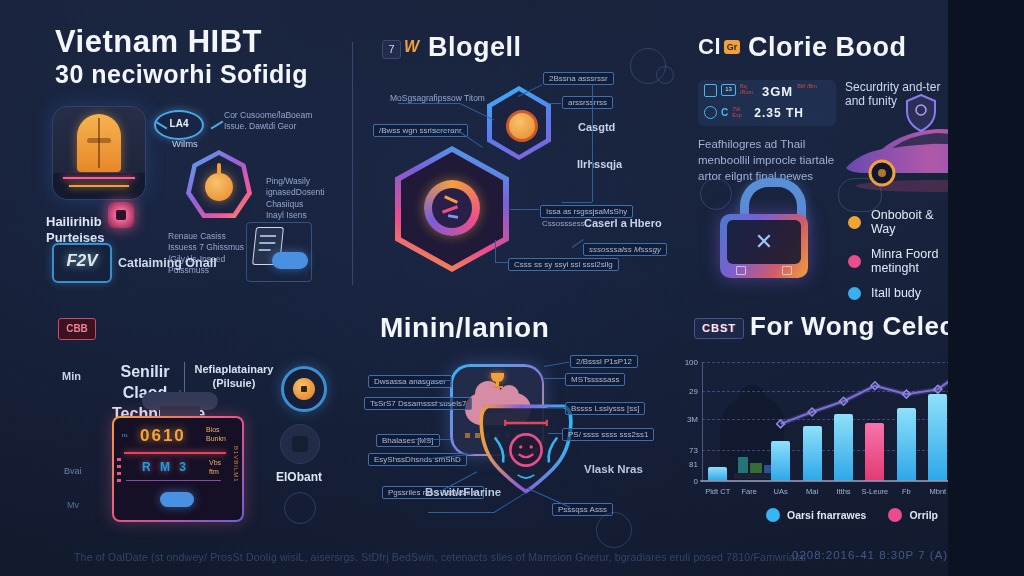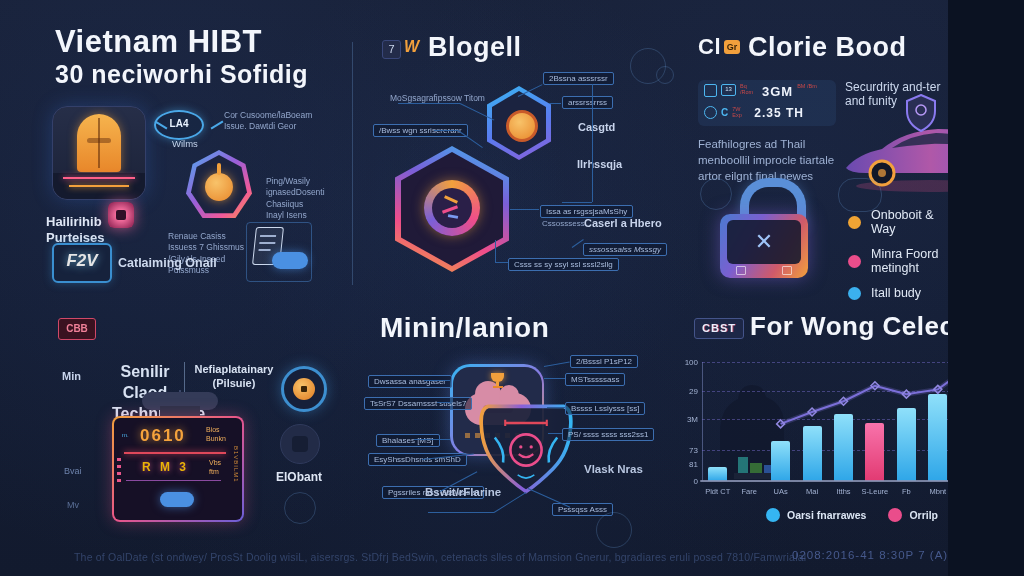--- a/index.html
+++ b/index.html
@@ -265,21 +265,21 @@
   <div class="abs" style="left:112px;top:416px;width:132px;height:106px;border-radius:8px;padding:2px;box-sizing:border-box;
        background:linear-gradient(140deg,#f2a03c,#e8558a 50%,#6a5fd8);box-shadow:0 0 16px rgba(232,85,138,.35);">
     <div class="abs" style="left:2px;top:2px;width:128px;height:102px;background:#161026;border-radius:6px;overflow:hidden;">
       <div class="abs" style="left:8px;top:14px;font-size:6px;color:#4db6f0;">m.</div>
       <div class="abs" style="left:26px;top:8px;font-size:17px;font-weight:800;letter-spacing:2px;color:#f5a33c;text-shadow:0 0 8px rgba(245,163,60,.8);">0610</div>
       <div class="abs" style="left:92px;top:7px;font-size:7px;color:#f2b05c;line-height:1.3;">
         <div>Bios</div>
         <div>Bunkn</div>
       </div>
       <div class="abs" style="left:10px;top:34px;width:102px;height:2px;background:#e0485a;box-shadow:0 0 6px #e0485a;"></div>
-      <div class="abs" style="left:28px;top:42px;font-size:12px;font-weight:700;letter-spacing:3px;color:#eab308;text-shadow:0 0 6px rgba(239,95,143,.8);">R M 3</div>
+      <div class="abs" style="left:28px;top:42px;font-size:12px;font-weight:700;letter-spacing:3px;color:#0ea5e9;text-shadow:0 0 6px rgba(239,95,143,.8);">R M 3</div>
       <div class="abs" style="left:95px;top:40px;font-size:7px;color:#f2b05c;line-height:1.3;">
         <div>Vbs</div>
         <div>ftm</div>
       </div>
       <div class="abs" style="left:12px;top:62px;width:95px;height:1px;background:#8a4aa0;"></div>
       <div class="cloud" style="left:46px;top:74px;width:34px;height:15px;"></div>
       <div class="abs" style="right:3px;top:28px;font-size:6px;color:#f2a03c;writing-mode:vertical-rl;letter-spacing:1px;opacity:.85;">B1VBILM1</div>
       <div class="abs" style="left:3px;top:40px;width:4px;height:26px;background:repeating-linear-gradient(180deg,#e8558a 0 3px,transparent 3px 7px);"></div>
     </div>
   </div>

